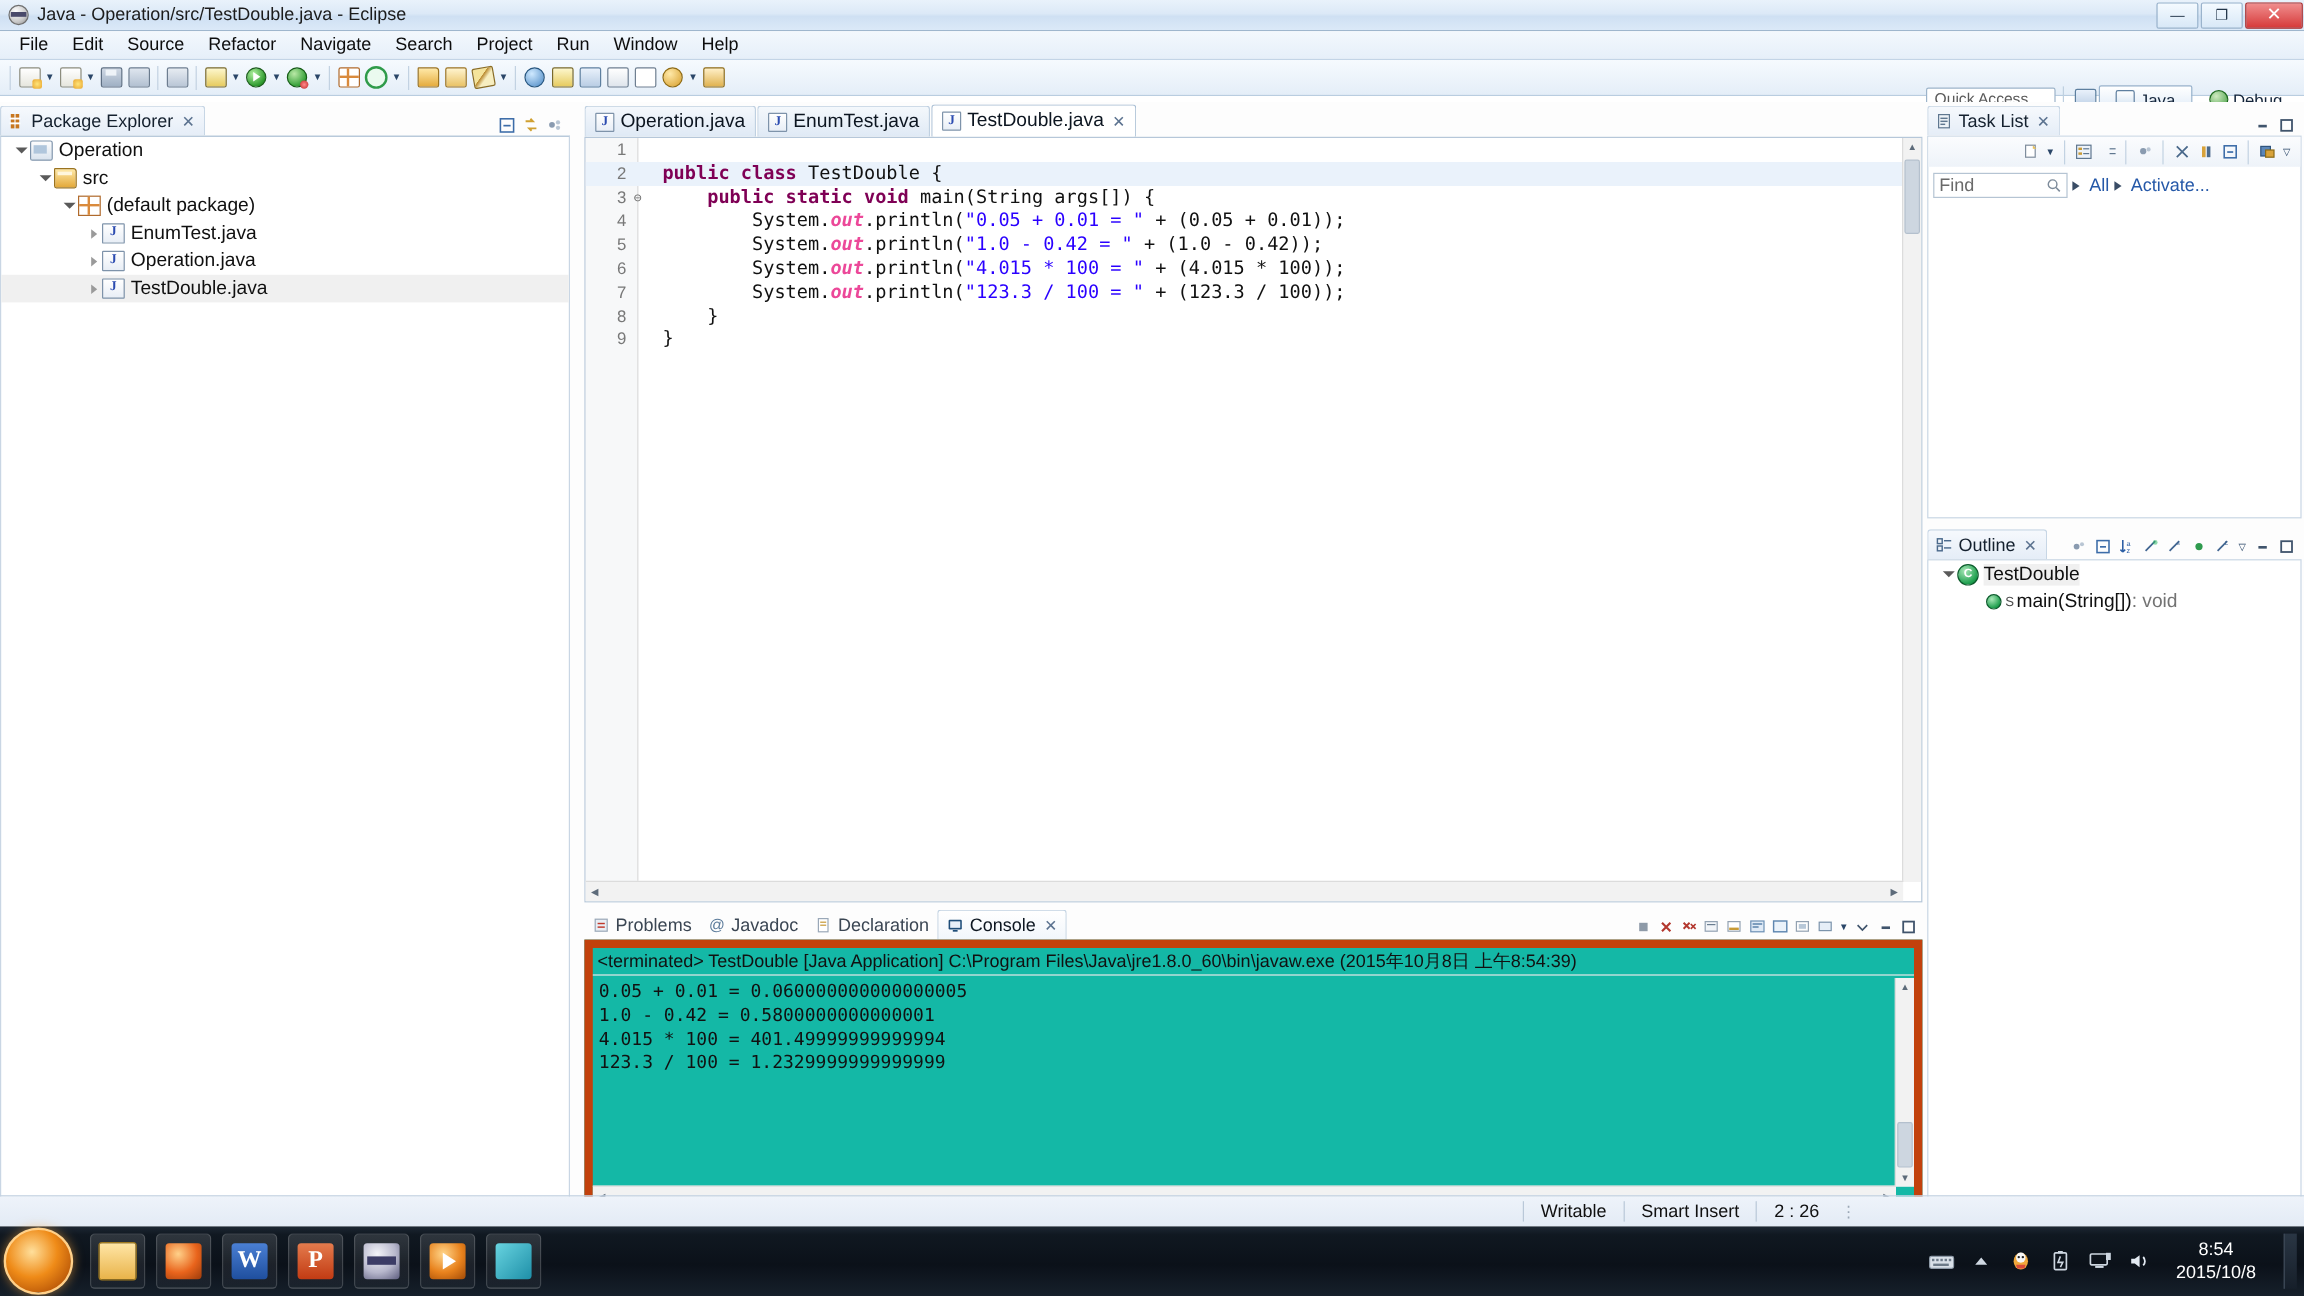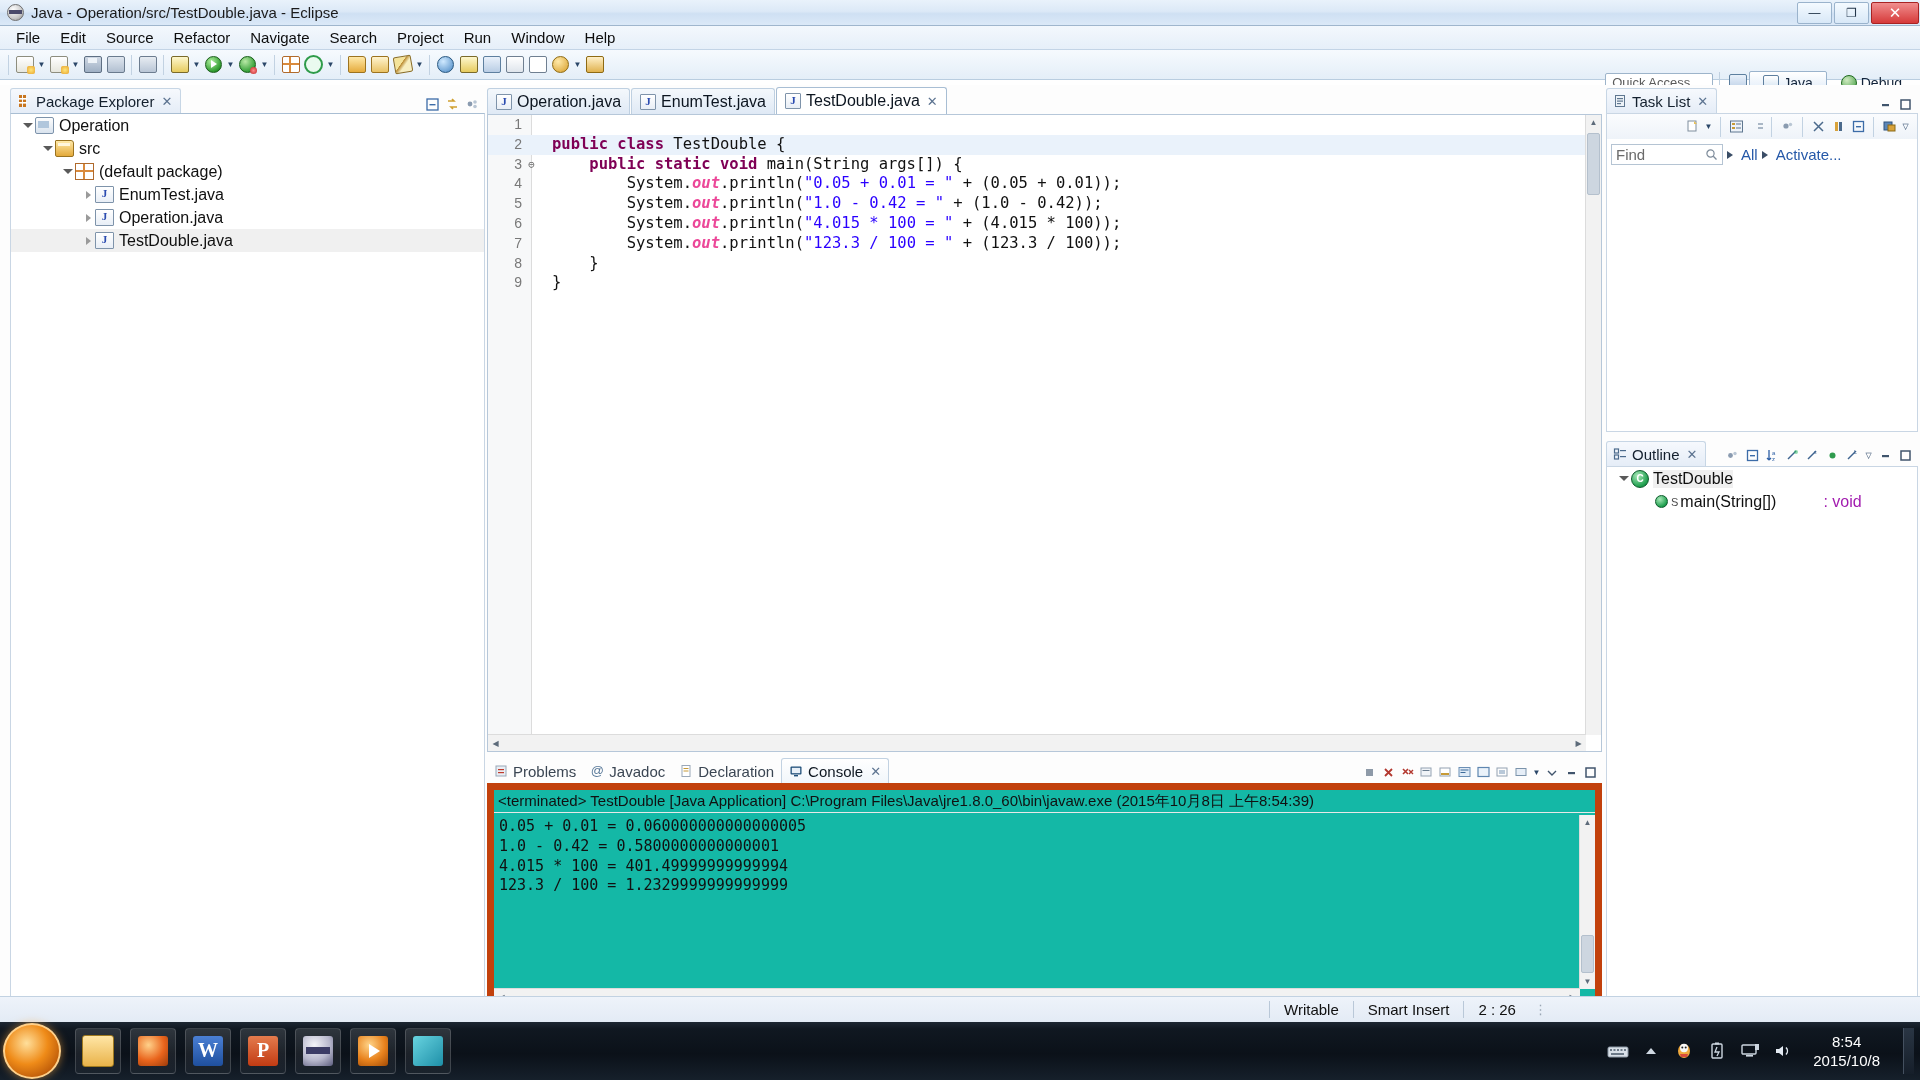--- a/index.html
+++ b/index.html
@@ -94,21 +94,21 @@
      border:1px solid transparent;}
   .persp-btn.active{background:linear-gradient(to bottom,#ffffff,#dce9f7);border:1px solid #9ab3cc;border-radius:2px;}
   .persp-ico{width:14px;height:14px;margin-right:4px;background:linear-gradient(to bottom,#ffffff,#cfe0f0);
      border:1px solid #5e7f9f;border-radius:2px;position:relative;}
   .persp-ico.dbg{background:radial-gradient(circle at 35% 30%,#cfeac0,#3f9b3f);border-color:#1e6a1e;border-radius:50%;}
 
   
   .workbench{position:absolute;left:0;top:85px;right:0;bottom:58px;background:#fdfdfd;}
 
   
-  .pkg-panel{position:absolute;left:10px;top:2px;width:475px;bottom:10px;}
+  .pkg-panel{position:absolute;left:0;top:2px;width:475px;bottom:10px;}
   .view-tabbar{height:26px;position:relative;display:flex;align-items:flex-end;}
   .view-tab{
     height:24px;display:flex;align-items:center;padding:0 8px 0 6px;
     background:linear-gradient(to bottom,#f6f9fd,#e5edf7);
     border:1px solid #c7d6e5;border-bottom:none;border-radius:3px 3px 0 0;font-size:15px;color:#14202e;
   }
   .view-tab .vt-ico{width:14px;height:14px;margin-right:5px;flex:none;}
   .vt-close{margin-left:7px;color:#5c7390;font-size:13px;}
   .view-tools{margin-left:auto;display:flex;align-items:center;gap:2px;padding-right:4px;}
   .vtool{width:18px;height:18px;display:flex;align-items:center;justify-content:center;}
@@ -191,21 +191,21 @@
   .tri{width:0;height:0;border-top:4px solid transparent;border-bottom:4px solid transparent;border-left:6px solid #3a4d66;margin:0 4px;}
 
   .outline-panel{position:absolute;right:2px;top:355px;width:312px;bottom:10px;}
   .ol-body{position:absolute;left:0;right:0;top:26px;bottom:0;background:#fff;border:1px solid #c9d6e4;box-sizing:border-box;}
   .ol-row{display:flex;align-items:center;height:23px;font-size:16px;color:#101010;white-space:nowrap;}
   .ol-row.sel .olname{background:#f0f0f0;}
   .ol-cls{width:16px;height:16px;border-radius:50%;background:radial-gradient(circle at 35% 30%,#a9e8b8,#1e9f4e 70%,#0e6b33);
      border:1px solid #0c5c2c;color:#fff;font-size:10px;font-weight:bold;text-align:center;line-height:15px;margin-right:4px;flex:none;}
   .ol-mth{width:11px;height:11px;border-radius:50%;background:radial-gradient(circle at 35% 30%,#a9e8b8,#1e9f4e 70%,#0e6b33);
      border:1px solid #0c5c2c;margin-right:3px;flex:none;}
-  .ret{color:#a21caf;padding-left:47px;}
+  .ret{color:#737373;}
 
   
   .statusbar{position:absolute;left:0;right:0;bottom:58px;height:26px;
     background:linear-gradient(to bottom,#eef3fa,#e3ebf5);border-top:1px solid #c2d2e2;
     display:flex;align-items:center;box-sizing:border-box;}
   .sb-sep{width:1px;height:17px;background:#b9c8d8;margin:0 14px;}
   .sb-item{font-size:15px;color:#101010;white-space:nowrap;}
   .sb-grip{margin-left:18px;color:#9aa7b5;font-size:13px;letter-spacing:1px;}
 
   

